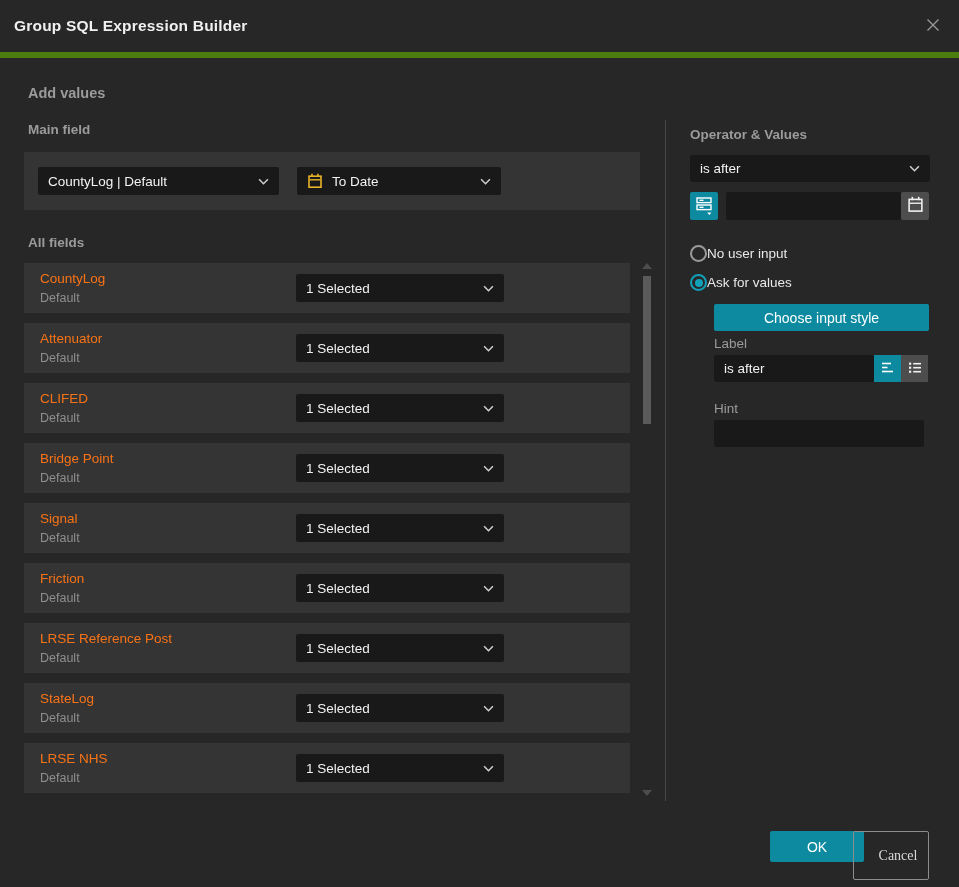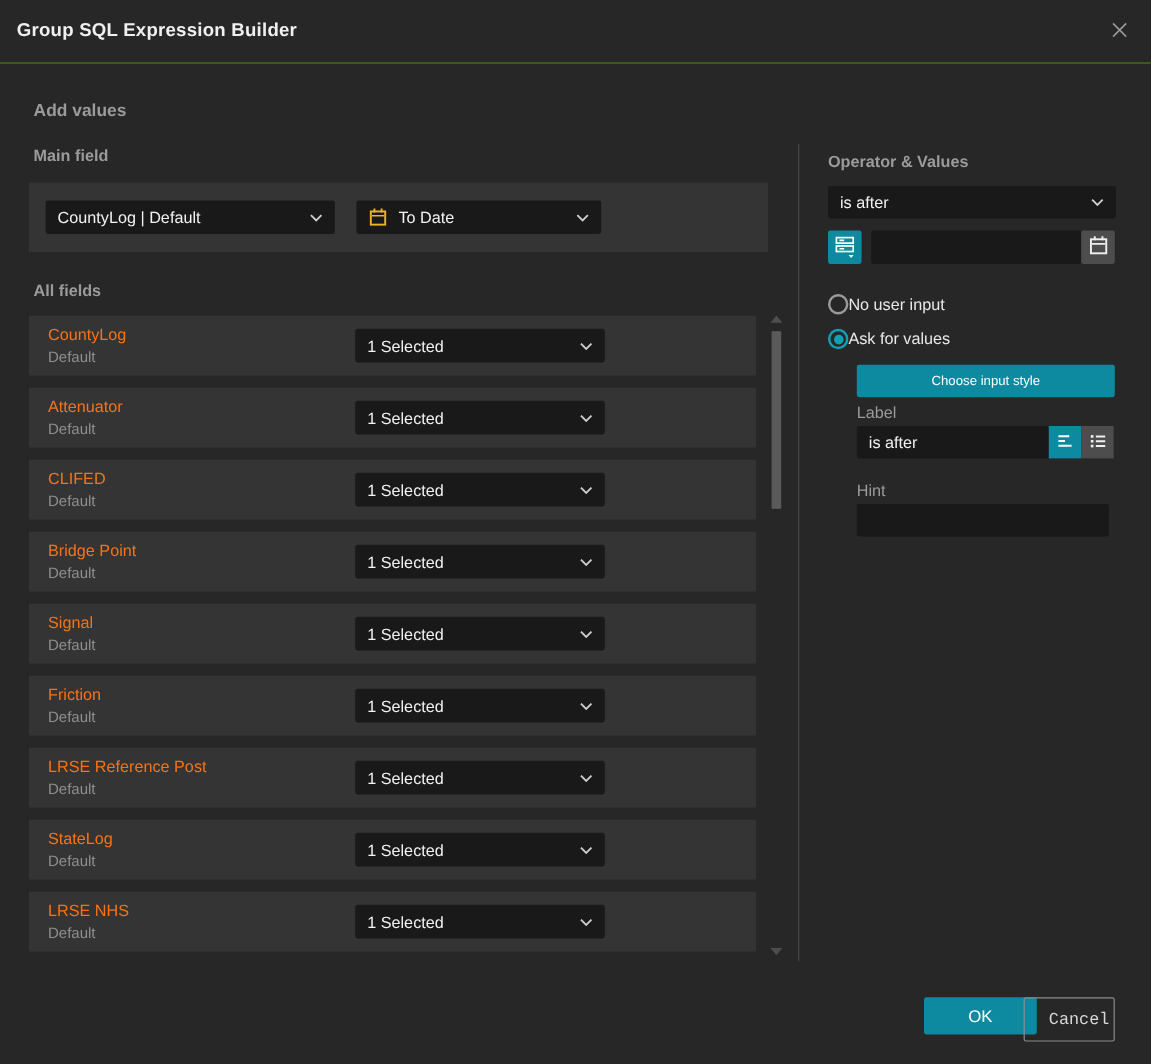--- a/index.html
+++ b/index.html
@@ -2,21 +2,21 @@
 <html><head>
 <meta charset="utf-8">
 <style>
   html,body{margin:0;padding:0;background:#1c1c1c;}
   .dialog{
     position:relative;width:959px;height:887px;background:#272727;
     font-family:"Liberation Sans", sans-serif;overflow:hidden;
     -webkit-font-smoothing:antialiased;
   }
   
-  .hdr{position:absolute;top:0;left:0;right:0;height:52px;border-bottom:1px solid #4d7c0f;}
+  .hdr{position:absolute;top:0;left:0;right:0;height:52px;border-bottom:6px solid #4d7c0f;}
   .hdr-title{position:absolute;left:14px;top:0;line-height:52px;font-size:15.5px;font-weight:700;color:#f0f0f0;letter-spacing:.2px;}
   .close-btn{position:absolute;right:14px;top:14px;width:24px;height:24px;display:flex;align-items:center;justify-content:center;cursor:pointer;background:none;border:none;padding:0;}
   
   .sec{position:absolute;color:#9b9b9b;font-weight:700;font-size:13.5px;}
   .sec.big{font-size:14.5px;}
   
   .mainfield-box{position:absolute;left:24px;top:152px;width:616px;height:58px;background:#343434;}
   .vdivider{position:absolute;left:665px;top:120px;width:1px;height:681px;background:#474747;}
   
   .select{box-sizing:border-box;background:#191919;color:#f2f2f2;font-size:13.5px;
@@ -47,30 +47,30 @@
   .val-input{left:726px;top:192px;width:175px;height:28px;}
   .label-input{left:714px;top:355px;width:160px;height:27px;}
   .hint-input{left:714px;top:420px;width:210px;height:27px;}
   
   .radio-row{position:absolute;left:690px;display:flex;align-items:center;cursor:pointer;}
   .radio-circ{box-sizing:border-box;width:17px;height:17px;border-radius:50%;border:2px solid #9a9a9a;display:flex;align-items:center;justify-content:center;flex:none;}
   .radio-row.sel .radio-circ{border-color:#11a0b8;}
   .radio-dot{width:8px;height:8px;border-radius:50%;background:#11a0b8;}
   .radio-lbl{font-size:13.5px;color:#e8e8e8;}
   .choose-btn{position:absolute;left:714px;top:304px;width:215px;height:27px;background:#0d8aa0;color:#fff;
-    border:none;font-size:11px;font-family:"Liberation Sans",sans-serif;cursor:pointer;border-radius:2px;}
+    border:none;font-size:14px;font-family:"Liberation Sans",sans-serif;cursor:pointer;border-radius:2px;}
   .mini-btn{position:absolute;width:27px;height:27px;display:flex;align-items:center;justify-content:center;border:none;padding:0;cursor:pointer;}
   .align-btn{left:874px;top:355px;background:#0d8aa0;}
   .list-btn{left:901px;top:355px;background:#4d4d4d;}
   .accent-bg{background:#0d8aa0;}
   
   .ok-btn{position:absolute;left:770px;top:831px;width:94px;height:31px;background:#0d8aa0;color:#fff;border:none;
     font-size:14px;font-family:"Liberation Sans",sans-serif;cursor:pointer;border-radius:2px;}
-  .cancel-btn{position:absolute;left:853px;top:831px;width:76px;height:37px;background:transparent;color:#d8d8d8;
-    border:1px solid #8c8c8c;font-size:14px;font-family:Liberation Mono, monospace;cursor:pointer;border-radius:2px;padding-left:20px;}
+  .cancel-btn{position:absolute;left:853px;top:831px;width:76px;height:49px;background:transparent;color:#d8d8d8;
+    border:1px solid #8c8c8c;font-size:14px;font-family:Liberation Serif, serif;cursor:pointer;border-radius:2px;padding-left:20px;}
 </style>
 </head>
 <body>
 
 <div class="dialog">
 
   <div class="hdr">
     <span class="hdr-title">Group SQL Expression Builder</span>
     <button class="close-btn">
       <span>

